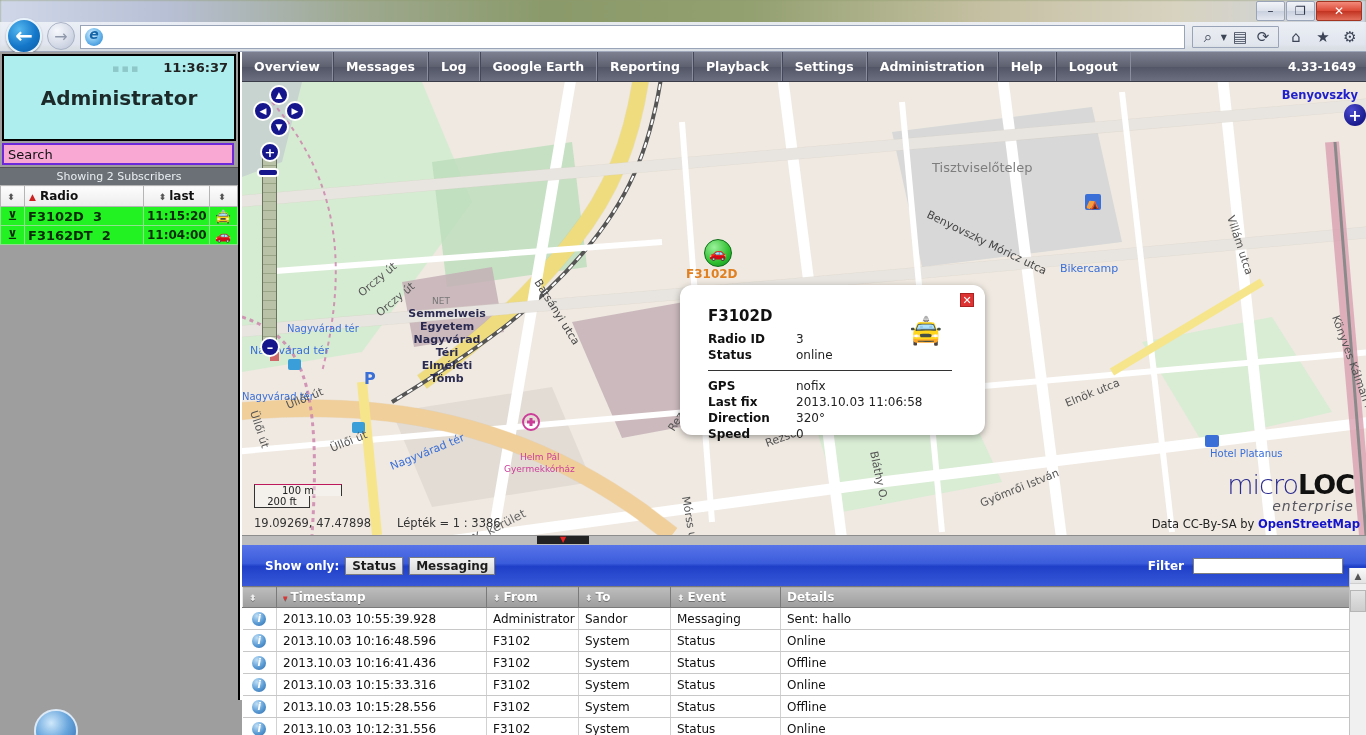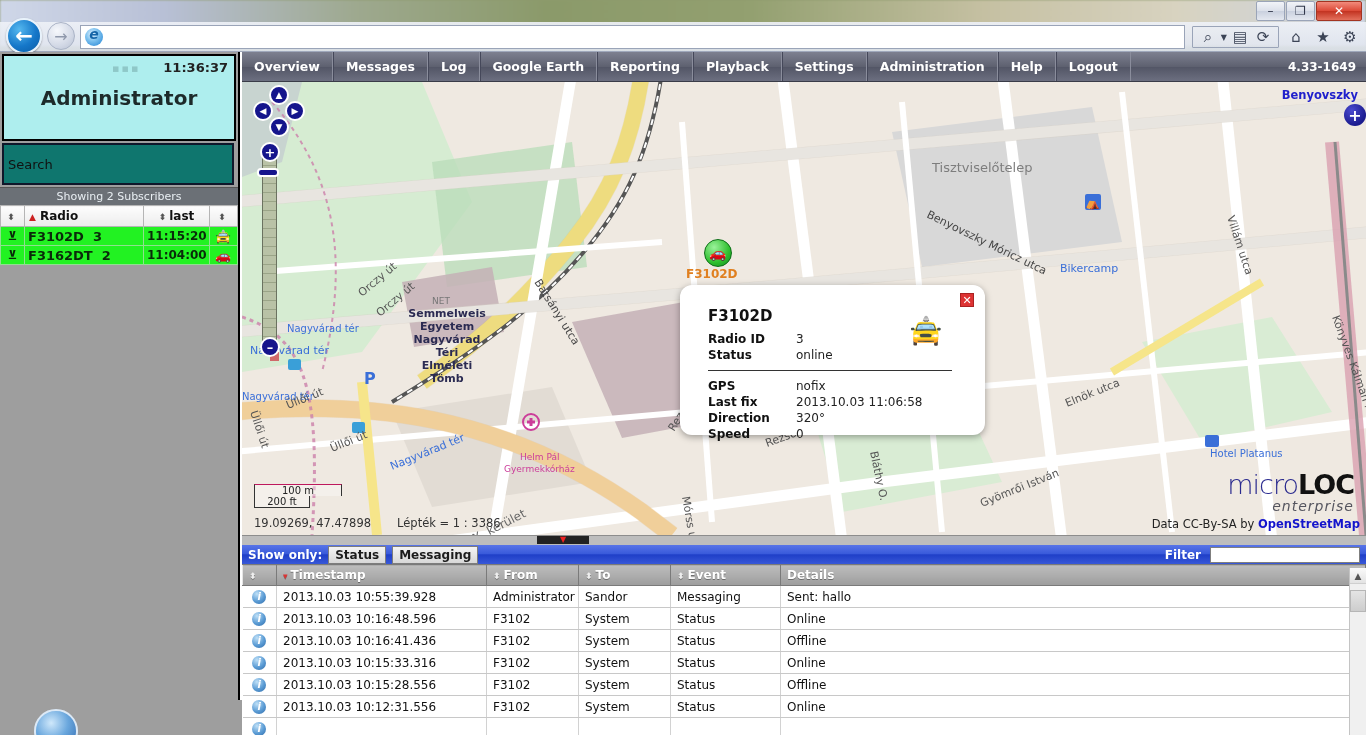--- a/index.html
+++ b/index.html
@@ -118,22 +118,22 @@
   .user-dots{
     position:absolute; left:108px; top:6px; letter-spacing:2px;
     color:#8fc8c8; font-size:11px; font-weight:bold;
   }
   .user-name {
     position:absolute; left:0; top:30px; width:100%;
     text-align:center; font-size:20px; font-weight:bold; color:#1d2a2a;
   }
   .search-wrap { padding:2px; }
   .search-input {
-    width:232px; height:42px;
-    border:2px solid #0f172a; background:#0f766e;
+    width:232px; height:22px;
+    border:2px solid #6d28d9; background:#f9a8d4;
     font-size:13px; padding:2px 4px; color:#111;
     font-family:"DejaVu Sans", sans-serif;
   }
   .showing-bar {
     background:#6b7076; color:#e8eef2; text-align:center;
     font-size:11px; padding:2px 0; border-top:1px solid #555;
   }
   .sub-table { width:100%; border-collapse:collapse; table-layout:fixed; }
   .sub-table th {
     background: linear-gradient(180deg,#fdfdfd 0%, #ececec 100%);
@@ -284,23 +284,23 @@
     background:#222; display:flex; align-items:center; justify-content:center;
   }
   .splitter-handle span { color:#e22; font-size:8px; line-height:1; }
 
   
   .events {
     position:absolute; left:242px; top:493px; width:1124px; height:190px;
     background:#fff;
   }
   .events-bar {
-    height:19px; width:100%;
+    height:41px; width:100%;
     background: linear-gradient(180deg,#5874e8 0%, #3a5bdb 45%, #1f3fc8 52%, #3858d8 100%);
-    display:flex; align-items:center; padding:0 6px; gap:6px;
+    display:flex; align-items:center; padding:0 23px; gap:6px;
   }
   .events-bar .lbl { color:#fff; font-weight:bold; font-size:12px; }
   .chip {
     background: linear-gradient(180deg,#f4f4f4 0%, #d8d8d8 100%);
     border:1px solid #7d7d7d; padding:1px 6px;
     font-size:12px; font-weight:bold; color:#1c1c1c;
   }
   .filter-wrap { margin-left:auto; display:flex; align-items:center; gap:9px; }
   .filter-input { width:150px; height:16px; border:1px solid #7f7f7f; background:#fff; }
 

